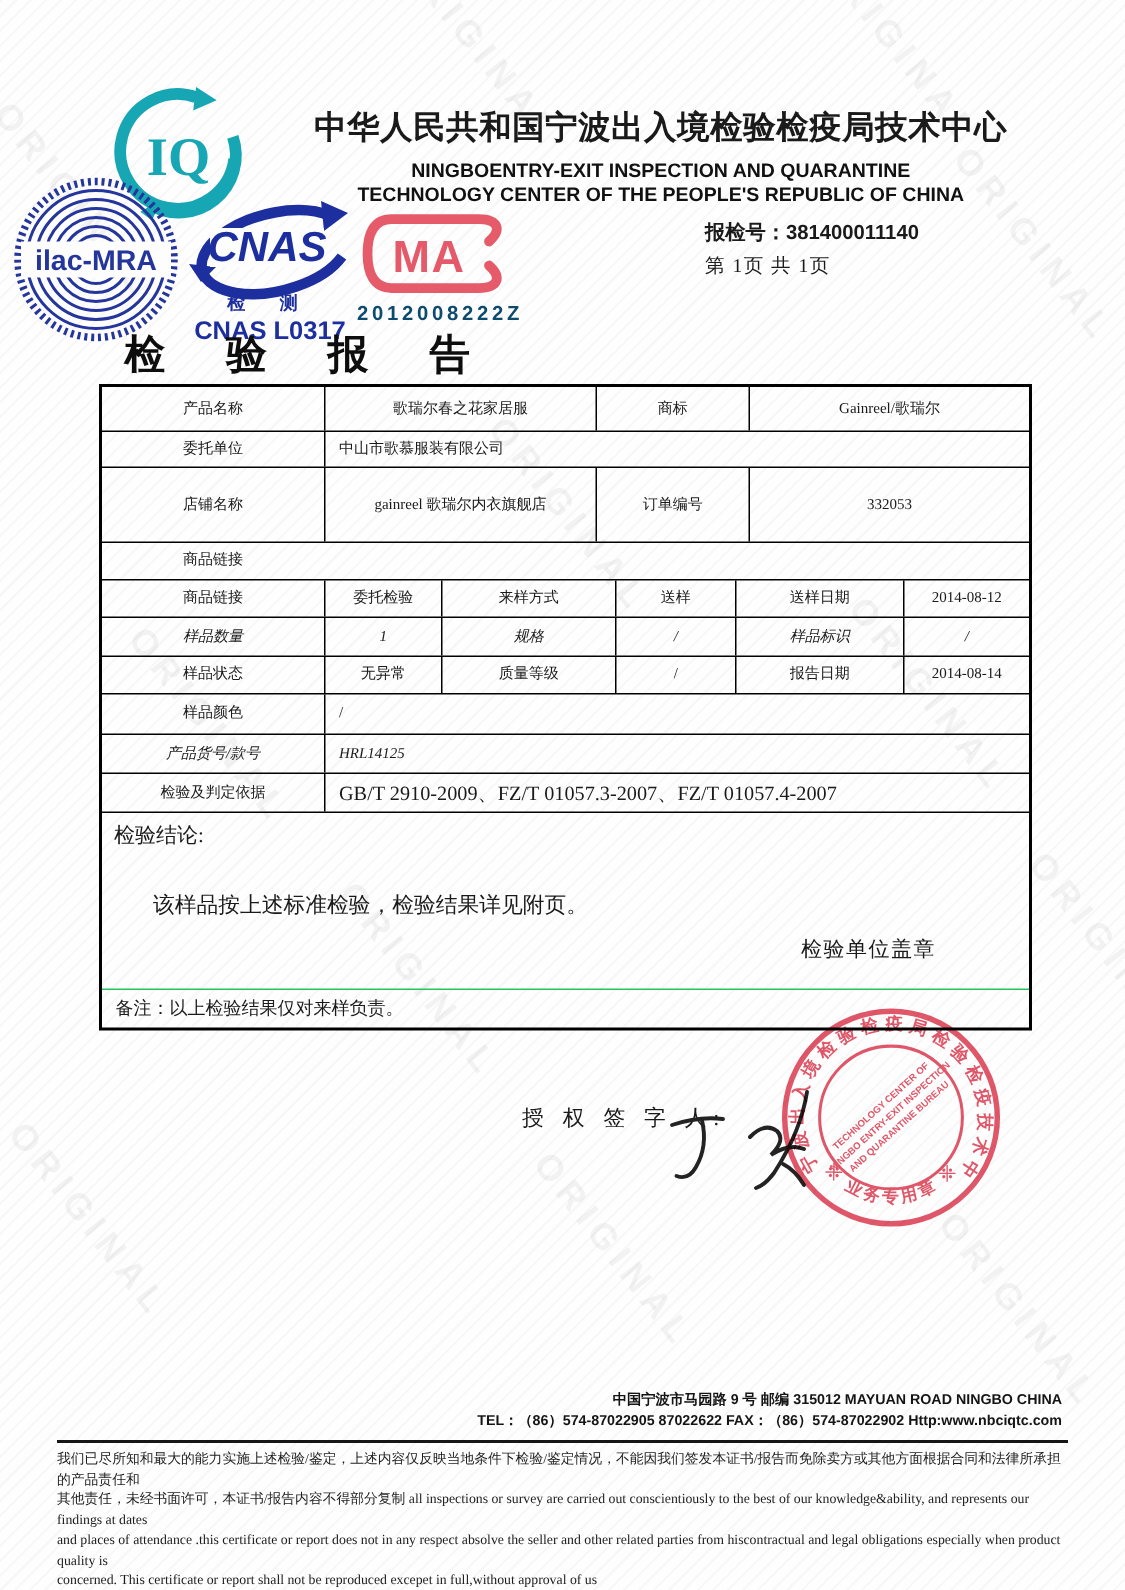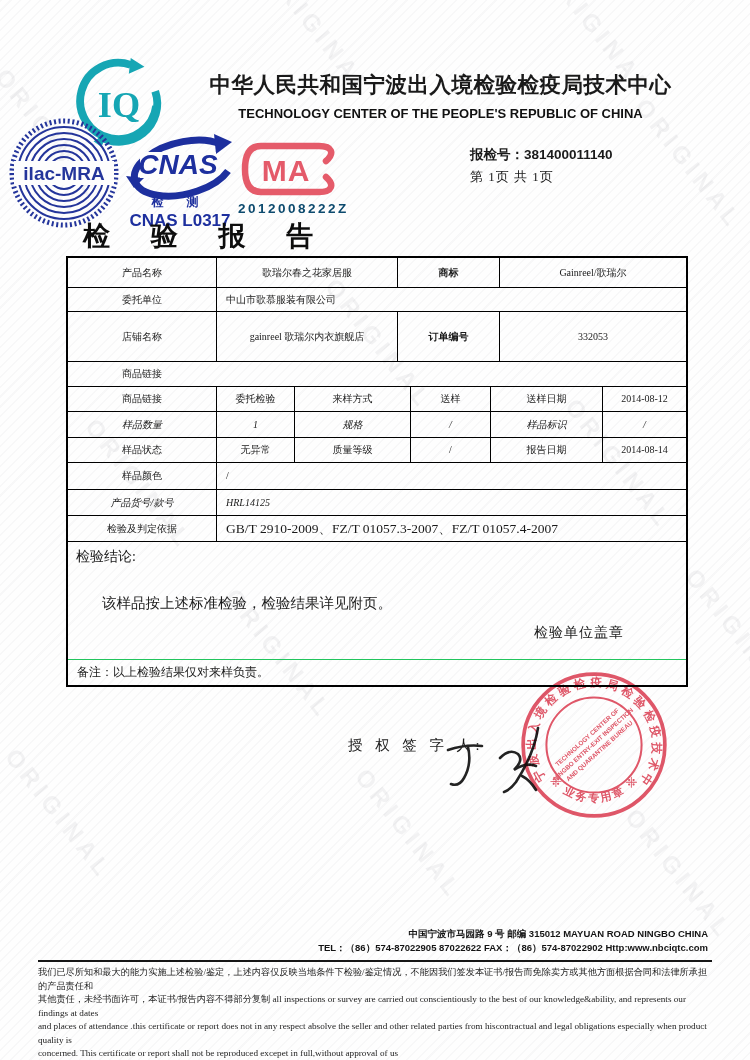--- a/index.html
+++ b/index.html
@@ -45,21 +45,21 @@
   
   .tbl{left:66px;top:256px;width:622px;border:2.5px solid #000;box-sizing:border-box;background:rgba(255,255,255,0.0);}
   .tr{display:flex;align-items:stretch;border-top:1px solid #000;box-sizing:border-box;}
   .tr:first-child{border-top:none;}
   .td{border-left:1px solid #000;box-sizing:border-box;display:flex;align-items:center;justify-content:center;
       font-size:10px;line-height:18px;text-align:center;padding:1px 2px;}
   .td:first-child{border-left:none;}
   .td.left{justify-content:flex-start;text-align:left;padding-left:9px;}
   .h31{height:29px;} .h24{height:24px;} .h51{height:50px;} .h25{height:25px;}
   .h26{height:26px;font-style:italic;} .h28{height:27px;} .h27{height:26px;}
-  .cw1{width:148px;} .cw2{width:181px;} .cw3{width:102px;font-weight:bold;} .cw4{flex:1;}
+  .cw1{width:148px;} .cw2{width:181px;} .cw3{width:102px;} .cw4{flex:1;}
   .bw1{width:148px;} .bw2{width:78px;} .bw3{width:116px;} .bw4{width:80px;} .bw5{width:112px;} .bw6{flex:1;}
   .span-val{flex:1;}
   .concl{position:relative;height:118px;border-top:1px solid #000;box-sizing:border-box;}
   .concl-label{position:absolute;left:8px;top:6px;font-size:14px;}
   .concl-text{position:absolute;left:34px;top:52px;font-size:14.5px;}
   .seal-label{position:absolute;right:62px;top:82px;font-size:14px;letter-spacing:1px;}
   .remark{height:26px;border-top:1px solid #22c55e;box-sizing:border-box;display:flex;align-items:center;
           font-size:12px;padding-left:9px;}
 
   
@@ -132,20 +132,21 @@
 
 <svg class="abs" style="left:240px;top:140px;" width="110" height="60" viewBox="0 0 110 60">
   <path d="M86,21 C95,13 92,6 79,6 L21,6 C9,6 5,16 5,29 C5,42 9,52 21,52 L79,52 C92,52 95,45 86,37" fill="none" stroke="#e2495a" stroke-width="6.5" stroke-linecap="round" opacity="0.9"></path>
   <text x="46" y="41" font-family="Liberation Sans,sans-serif" font-size="30" font-weight="bold" fill="#e2495a" text-anchor="middle" letter-spacing="1" opacity="0.9">MA</text>
 </svg>
 <div class="abs cma-code">2012008222Z</div>
 
 <div class="abs hdr-block">
   <div class="hdr-cn">中华人民共和国宁波出入境检验检疫局技术中心</div>
   <div class="hdr-en">
+    <div>NINGBOENTRY-EXIT INSPECTION AND QUARANTINE</div>
     <div>TECHNOLOGY CENTER OF THE PEOPLE'S REPUBLIC OF CHINA</div>
   </div>
 </div>
 
 <div class="abs repno">
   <div class="no">报检号：381400011140</div>
   <div class="pageinfo">第 1页 共 1页</div>
 </div>
 
 <div class="abs big-title">检 验 报 告</div>

